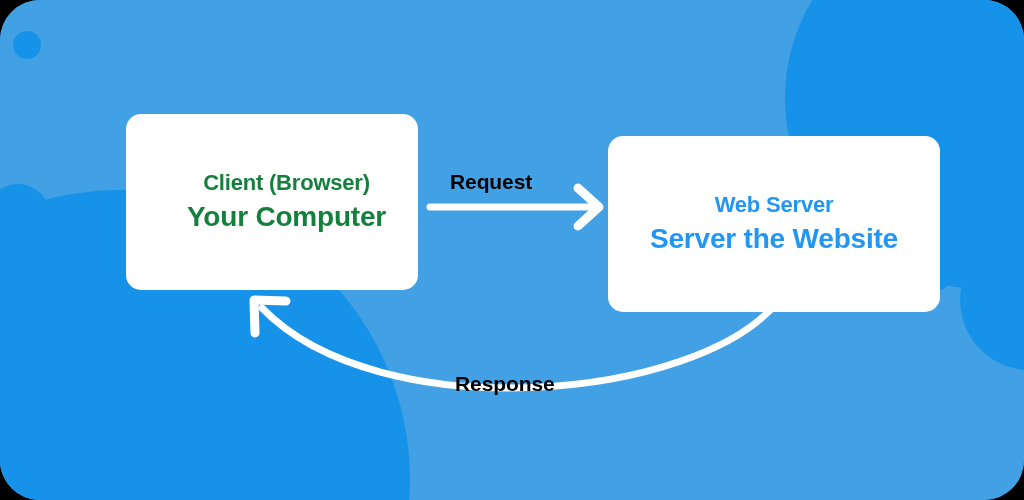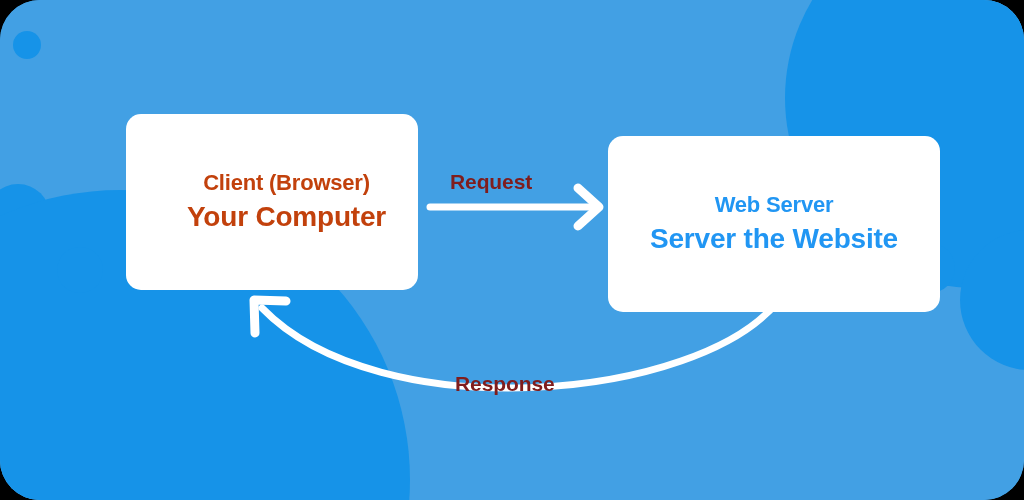--- a/index.html
+++ b/index.html
@@ -57,26 +57,26 @@
     letter-spacing: -0.2px;
     white-space: nowrap;
   }
   .node-sub {
     font-size: 28px;
     font-weight: bold;
     line-height: 1.35;
     letter-spacing: -0.2px;
     white-space: nowrap;
   }
-  .client-text { color: #c2410c; margin-left: 29px; }
+  .client-text { color: #15803d; margin-left: 29px; }
   .server-text { color: #2196F3; }
 
   .edge-label {
     position: absolute;
-    color: #7f1d1d;
+    color: #000000;
     font-size: 21px;
     font-weight: bold;
     letter-spacing: -0.1px;
     white-space: nowrap;
   }
   #request-label {
     left: 450px;
     top: 170px;
   }
   #response-label {

